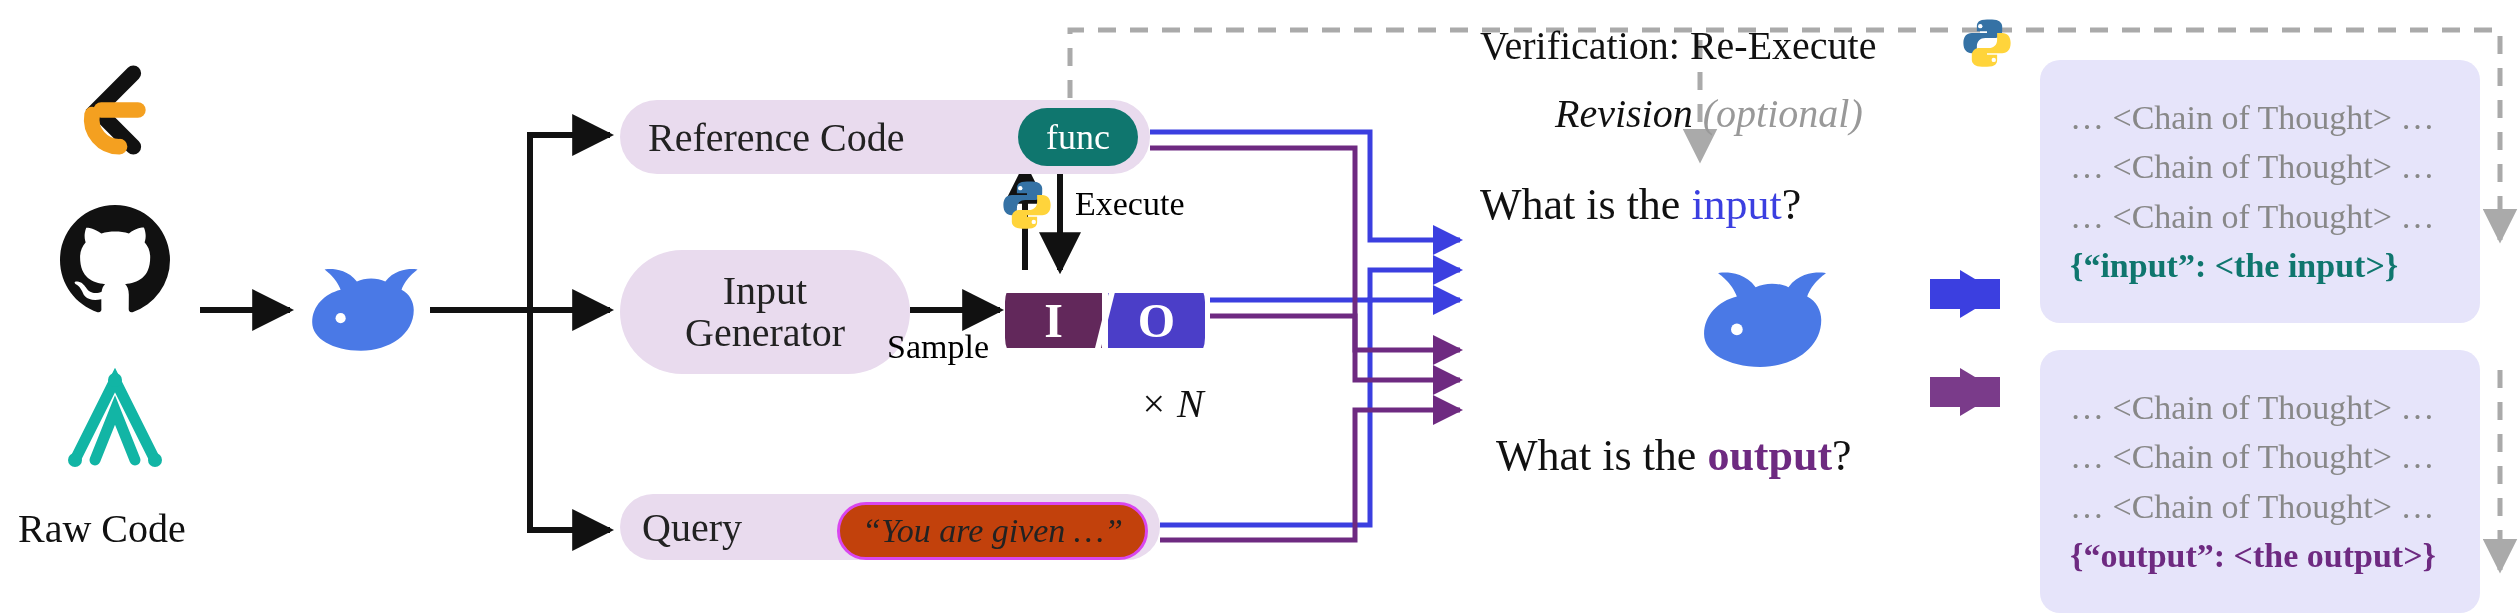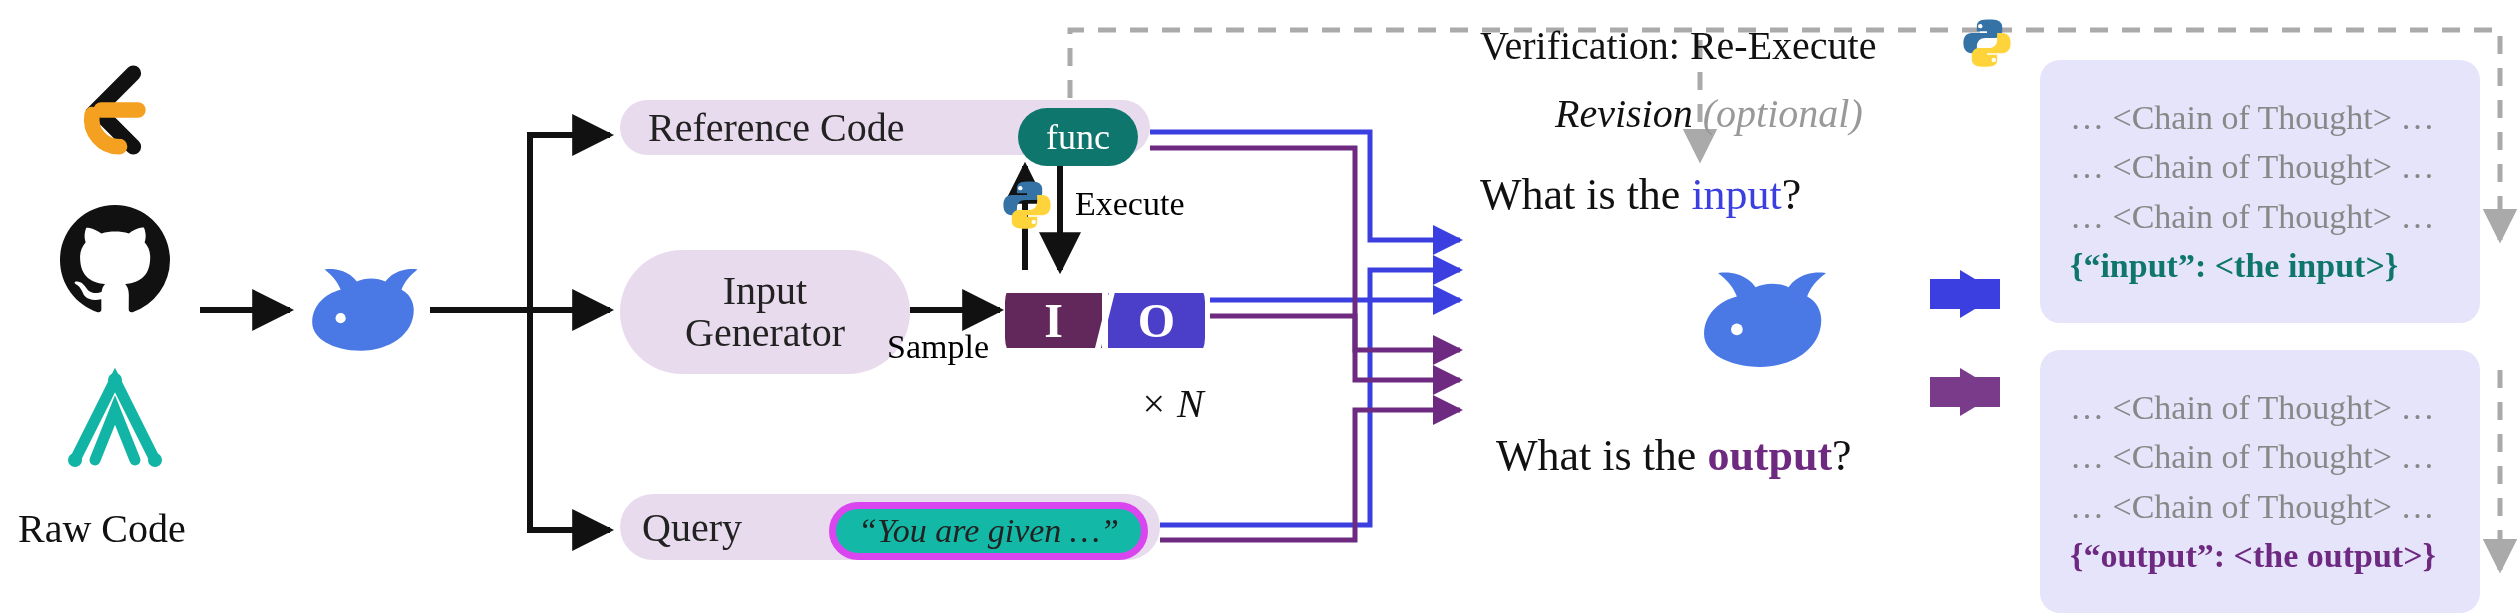--- a/index.html
+++ b/index.html
@@ -18,21 +18,21 @@
   .pill {
     border-radius: 999px;
     display: flex;
     align-items: center;
     justify-content: center;
     font-size: 40px;
     font-weight: 400;
   }
   .pill-lavender { background: #e9dbee; color: #222; }
   .pill-inner-purple { background: #0f766e; color: #fff; border-radius: 999px; }
-  .pill-white { background: #14b8a6; border: 7px solid #d946ef; border-radius: 999px; font-style: italic; }
+  .pill-white { background: #c2410c; border: 3px solid #d946ef; border-radius: 999px; font-style: italic; }
 
   .io-block {
     display: flex;
     align-items: center;
     font-weight: 700;
     font-size: 48px;
     color: #fff;
     border-radius: 30px;
     overflow: hidden;
   }
@@ -154,21 +154,21 @@
 </div>
 <div class="abs label" style="left:18px; top:505px;">Raw Code</div>
 
 <div class="abs" style="left:300px; top:255px;">
   <svg width="130" height="110" viewBox="0 0 64 48">
       <path d="M6 30c0 8 10 14 24 14s26-8 26-20c0-4-2-8-6-10 2-6 8-10 8-10s-10-2-16 6c-4-2-10-2-14 0C22 2 12 4 12 4s6 4 8 10c-8 2-14 8-14 16z" fill="#4a79e6"></path>
       <circle cx="20" cy="28" r="2.5" fill="#fff"></circle>
     </svg>
 </div>
 
-<div class="abs pill pill-lavender" style="left:620px; top:100px; width:530px; height:55px; justify-content:flex-start; padding-left:28px; gap:18px;">
+<div class="abs pill pill-lavender" style="left:620px; top:100px; width:530px; height:74px; justify-content:flex-start; padding-left:28px; gap:18px;">
   <span>Reference Code</span>
   <span class="pill-inner-purple" style="padding:8px 28px; font-size:36px; position:absolute; right:12px; top:8px; height:58px; display:flex; align-items:center;">func</span>
 </div>
 
 <div class="abs pill pill-lavender" style="left:620px; top:250px; width:290px; height:124px; flex-direction:column; line-height:1.05;">
   <span style="text-align:center; white-space:pre-line;">Input<br>Generator</span>
 </div>
 
 <div class="abs label-small" style="left:880px; top:328px;margin-left:7px;">Sample</div>
 <div class="abs label-small" style="left:1075px; top:185px;">Execute</div>
@@ -205,21 +205,21 @@
       <path fill="#FFD43B" d="M16 30c5 0 6-2 6-4v-3h-6v-1h9c3 0 5-2 5-6s-2-6-5-6h-3v4c0 3-2 5-5 5h-6c-2 0-4 2-4 4v3c0 2 2 4 6 4h3z"></path>
       <circle cx="12" cy="6" r="1.3" fill="#fff"></circle>
       <circle cx="20" cy="26" r="1.3" fill="#fff"></circle>
     </svg>
 </div>
 <div class="abs label" style="left:1555px; top:90px;font-style:italic;">
   <span>Revision</span>
   <span class="gray">(optional)</span>
 </div>
 
-<div class="abs qbox" style="left:1480px; top:169px;text-align:center;">
+<div class="abs qbox" style="left:1480px; top:179px;text-align:center;">
   <span>What is the </span><span class="blue">input</span><span>?</span>
 </div>
 <div class="abs qbox" style="left:1480px; top:430px;margin-left:16px;">
   <span>What is the </span><span class="purple">output</span><span>?</span>
 </div>
 
 <div class="abs" style="left:1690px; top:260px;">
   <svg width="150" height="120" viewBox="0 0 64 48">
       <path d="M6 30c0 8 10 14 24 14s26-8 26-20c0-4-2-8-6-10 2-6 8-10 8-10s-10-2-16 6c-4-2-10-2-14 0C22 2 12 4 12 4s6 4 8 10c-8 2-14 8-14 16z" fill="#4a79e6"></path>
       <circle cx="20" cy="28" r="2.5" fill="#fff"></circle>

